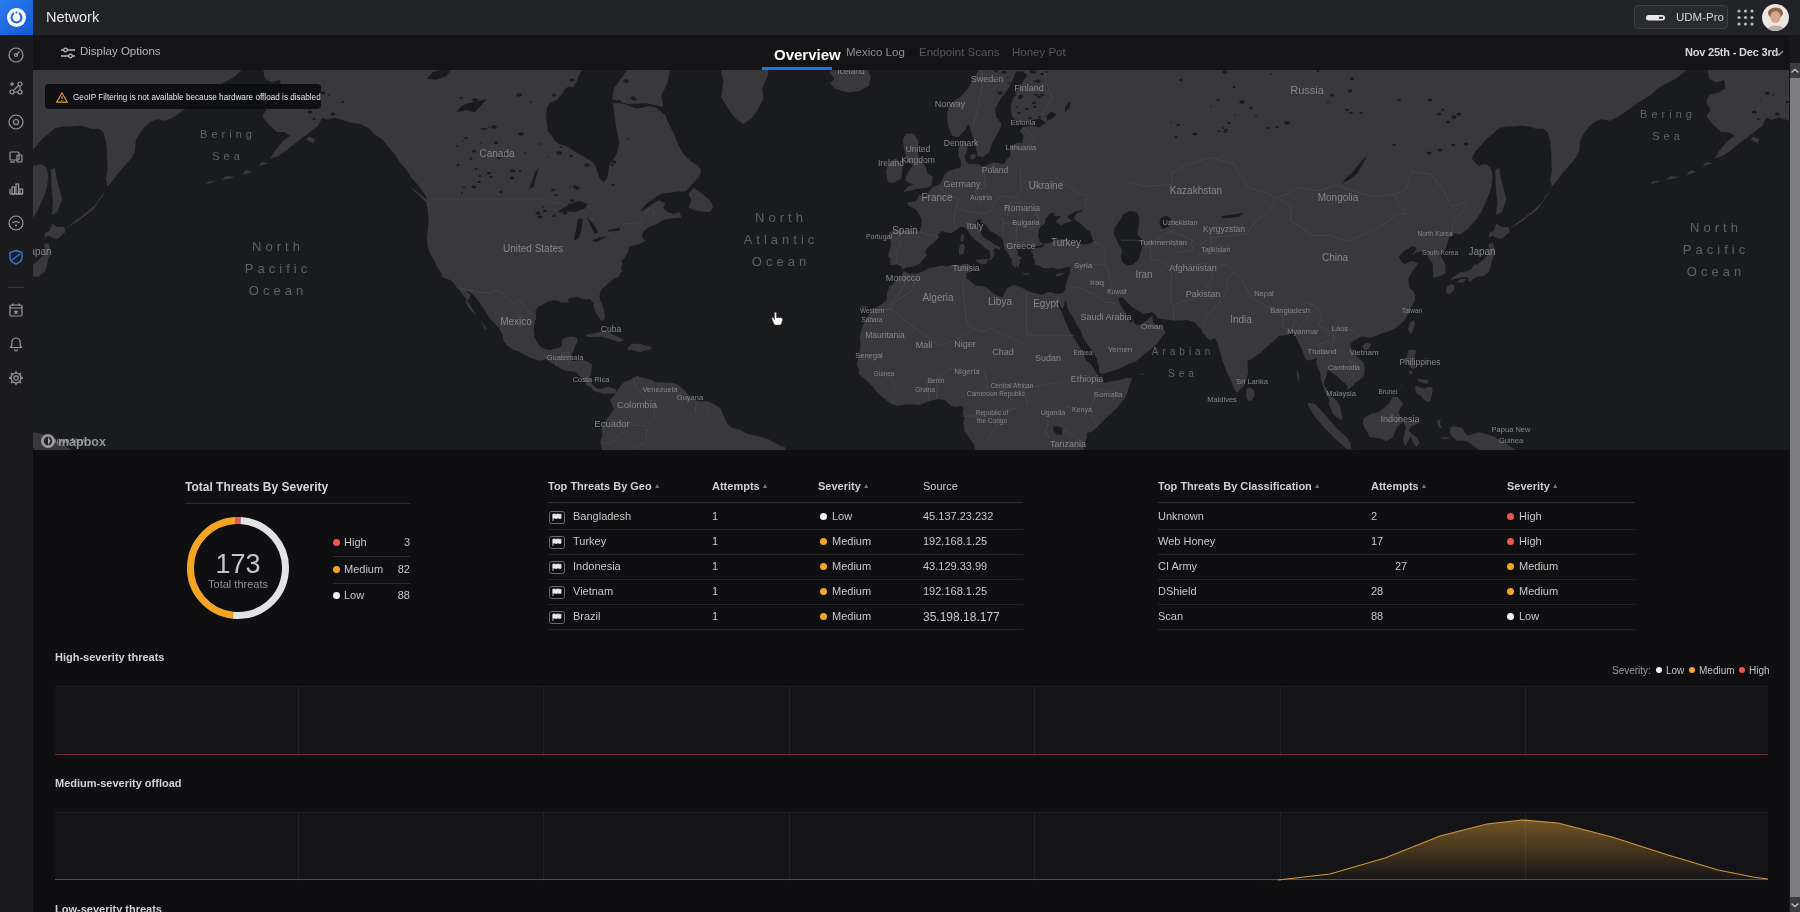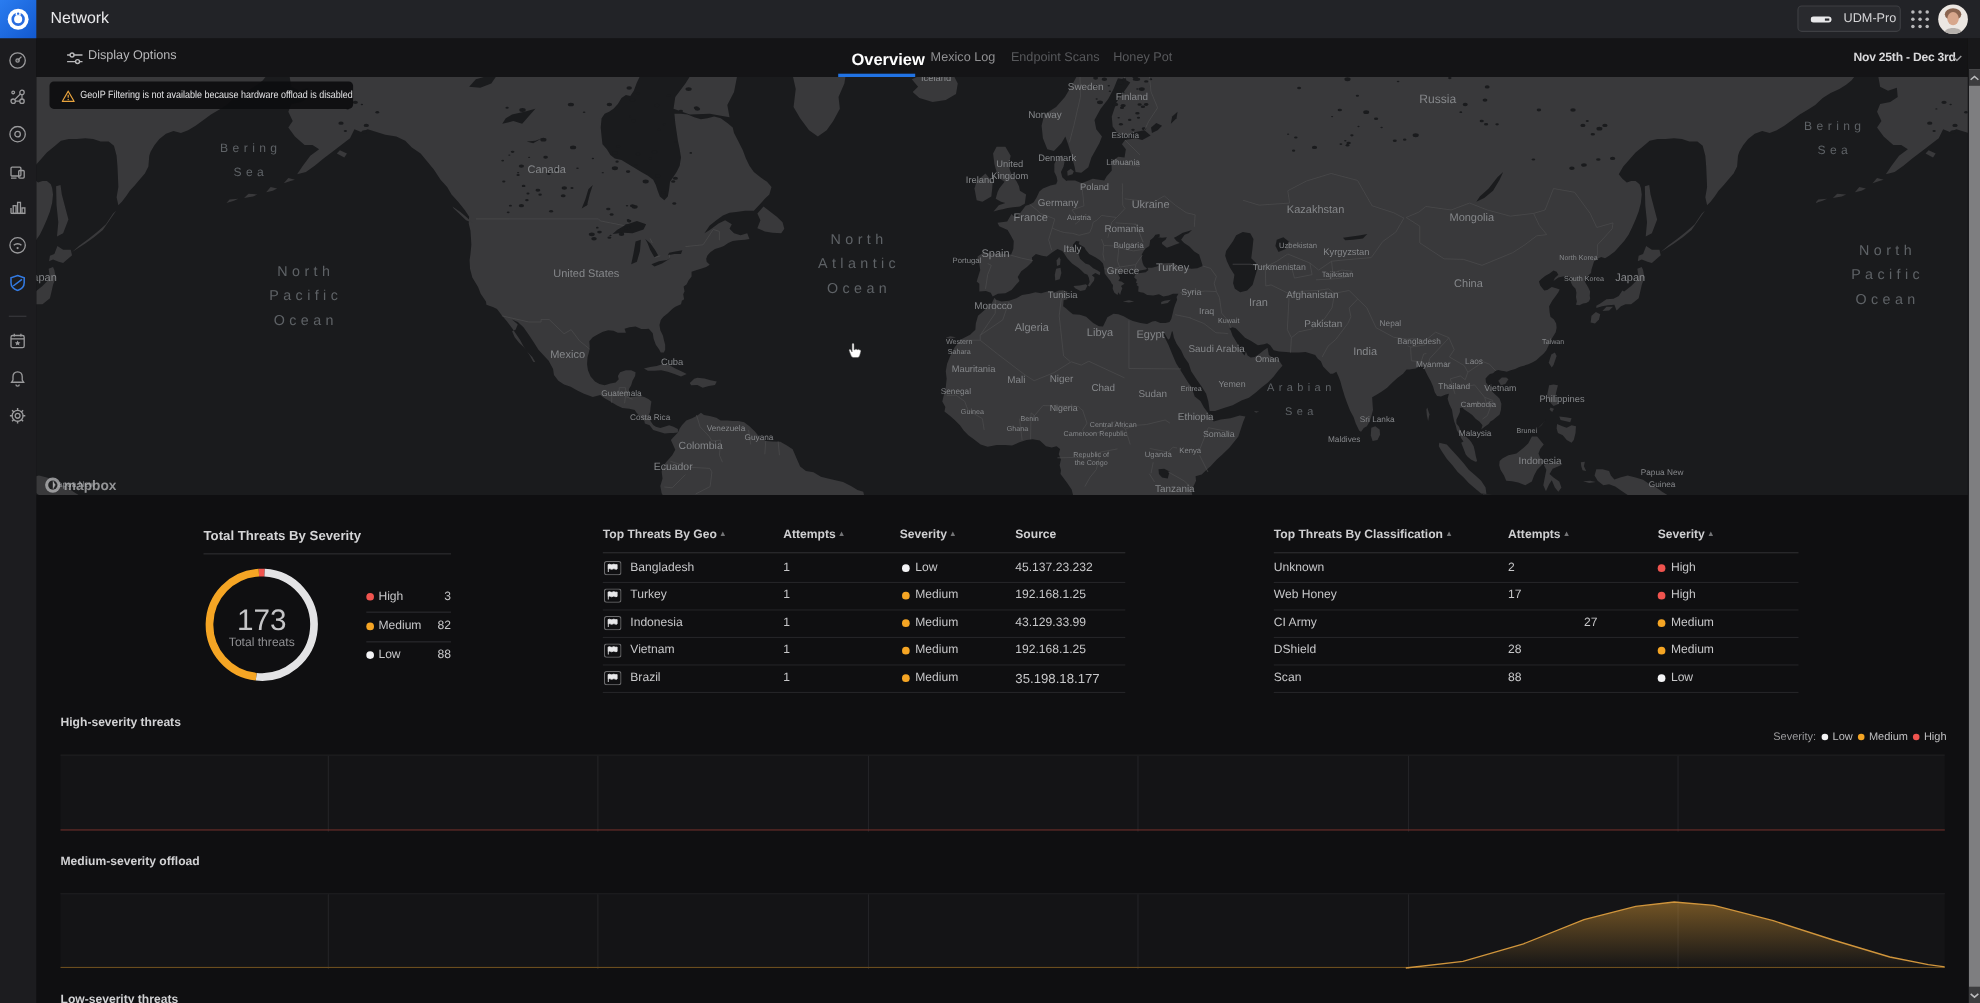--- a/index.html
+++ b/index.html
@@ -560,21 +560,21 @@
         <text x="748" y="196" font-size="13" fill="#5e6266" text-anchor="middle" letter-spacing="4">Ocean</text>
         <text x="1635" y="48" font-size="11" fill="#5e6266" text-anchor="middle" letter-spacing="4">Bering</text>
         <text x="1635" y="70" font-size="11" fill="#5e6266" text-anchor="middle" letter-spacing="4">Sea</text>
         <text x="1683" y="162" font-size="13" fill="#5e6266" text-anchor="middle" letter-spacing="4">North</text>
         <text x="1683" y="184" font-size="13" fill="#5e6266" text-anchor="middle" letter-spacing="4">Pacific</text>
         <text x="1683" y="206" font-size="13" fill="#5e6266" text-anchor="middle" letter-spacing="4">Ocean</text>
         <text x="1150" y="285" font-size="10" fill="#5e6266" text-anchor="middle" letter-spacing="4">Arabian</text>
         <text x="1150" y="307" font-size="10" fill="#5e6266" text-anchor="middle" letter-spacing="4">Sea</text>
       </g>
 </svg>
-  <div style="position:absolute;left:12px;top:4px;width:276px;height:25px;background:rgba(13,13,15,0.93);border-radius:4px;white-space:nowrap">
+  <div style="position:absolute;left:12px;top:14px;width:276px;height:25px;background:rgba(13,13,15,0.93);border-radius:4px;white-space:nowrap">
     <svg width="12" height="11" viewBox="0 0 13 12" style="position:absolute;left:11px;top:8px">
         <path d="M6.5 1 L12.3 11 L0.7 11 Z" fill="none" stroke="#e8a33d" stroke-width="1.2"></path>
         <path d="M6.5 4.5 L6.5 7.5" stroke="#e8a33d" stroke-width="1.2"></path>
         <circle cx="6.5" cy="9.2" r="0.7" fill="#e8a33d"></circle>
       </svg>
     <div style="position:absolute;left:28px;top:7px;font-size:9.5px;color:#e6e6e8;transform:scaleX(0.86);transform-origin:left center">GeoIP Filtering is not available because hardware offload is disabled</div>
   </div>
   <div style="position:absolute;left:7px;top:363px;width:110px;height:16px;opacity:0.75">
     <svg width="110" height="16">
         <circle cx="8" cy="8" r="7" fill="#b9babc"></circle>
@@ -604,21 +604,21 @@
 <div style="position:absolute;left:344px;top:563px;font-size:11px;color:#c7c7c9">Medium</div>
 <div style="position:absolute;left:380px;top:563px;width:30px;text-align:right;font-size:11px;color:#c7c7c9">82</div>
 <div style="position:absolute;left:333px;top:592px;width:7px;height:7px;border-radius:50%;background:#f4f4f6"></div>
 <div style="position:absolute;left:344px;top:589px;font-size:11px;color:#c7c7c9">Low</div>
 <div style="position:absolute;left:380px;top:589px;width:30px;text-align:right;font-size:11px;color:#c7c7c9">88</div>
 <div style="position:absolute;left:333px;top:556px;width:77px;height:1px;background:#2c2c2f"></div>
 <div style="position:absolute;left:333px;top:583px;width:77px;height:1px;background:#2c2c2f"></div>
 <div style="position:absolute;left:548px;top:480px;font-size:11px;font-weight:bold;color:#cfcfd1">Top Threats By Geo<span style="color:#737476;font-size:7px;vertical-align:2px">&nbsp;▲</span></div>
 <div style="position:absolute;left:712px;top:480px;font-size:11px;font-weight:bold;color:#cfcfd1">Attempts<span style="color:#737476;font-size:7px;vertical-align:2px">&nbsp;▲</span></div>
 <div style="position:absolute;left:818px;top:480px;font-size:11px;font-weight:bold;color:#cfcfd1">Severity<span style="color:#737476;font-size:7px;vertical-align:2px">&nbsp;▲</span></div>
-<div style="position:absolute;left:923px;top:480px;font-size:11px;font-weight:bold;color:#cfcfd1">Source</div>
+<div style="position:absolute;left:923px;top:480px;font-size:11px;font-weight:normal;color:#cfcfd1">Source</div>
 <div style="position:absolute;left:548px;top:502px;width:475px;height:1px;background:#2e2e31"></div>
 <div style="position:absolute;left:549px;top:510px"><svg width="16" height="13" viewBox="0 0 16 13">
       <rect x="0.5" y="0.5" width="15" height="12" rx="2" fill="none" stroke="#6a6a6c"></rect>
       <path d="M4 3.2 L4 10 M4 3.2 C5.5 2.2 6.5 4.2 8 3.2 C9.5 2.2 10.5 4.2 12 3.2 L12 7.2 C10.5 8.2 9.5 6.2 8 7.2 C6.5 8.2 5.5 6.2 4 7.2 Z" fill="#e8e8ea" stroke="#e8e8ea" stroke-width="0.8"></path>
     </svg></div>
 <div style="position:absolute;left:573px;top:510px;font-size:11px;color:#c7c7c9">Bangladesh</div>
 <div style="position:absolute;left:712px;top:510px;font-size:11px;color:#c7c7c9">1</div>
 <div style="position:absolute;left:820px;top:513px;width:7px;height:7px;border-radius:50%;background:#f4f4f6"></div>
 <div style="position:absolute;left:832px;top:510px;font-size:11px;color:#c7c7c9">Low</div>
 <div style="position:absolute;left:923px;top:510px;font-size:11px;color:#c7c7c9">45.137.23.232</div>
@@ -671,21 +671,21 @@
 <div style="position:absolute;left:1371px;top:510px;font-size:11px;color:#c7c7c9">2</div>
 <div style="position:absolute;left:1507px;top:513px;width:7px;height:7px;border-radius:50%;background:#f0544f"></div>
 <div style="position:absolute;left:1519px;top:510px;font-size:11px;color:#c7c7c9">High</div>
 <div style="position:absolute;left:1158px;top:529px;width:477px;height:1px;background:#242427"></div>
 <div style="position:absolute;left:1158px;top:535px;font-size:11px;color:#c7c7c9">Web Honey</div>
 <div style="position:absolute;left:1371px;top:535px;font-size:11px;color:#c7c7c9">17</div>
 <div style="position:absolute;left:1507px;top:538px;width:7px;height:7px;border-radius:50%;background:#f0544f"></div>
 <div style="position:absolute;left:1519px;top:535px;font-size:11px;color:#c7c7c9">High</div>
 <div style="position:absolute;left:1158px;top:554px;width:477px;height:1px;background:#242427"></div>
 <div style="position:absolute;left:1158px;top:560px;font-size:11px;color:#c7c7c9">CI Army</div>
-<div style="position:absolute;left:1440px;top:560px;font-size:11px;color:#c7c7c9">27</div>
+<div style="position:absolute;left:1395px;top:560px;font-size:11px;color:#c7c7c9">27</div>
 <div style="position:absolute;left:1507px;top:563px;width:7px;height:7px;border-radius:50%;background:#f5a524"></div>
 <div style="position:absolute;left:1519px;top:560px;font-size:11px;color:#c7c7c9">Medium</div>
 <div style="position:absolute;left:1158px;top:579px;width:477px;height:1px;background:#242427"></div>
 <div style="position:absolute;left:1158px;top:585px;font-size:11px;color:#c7c7c9">DShield</div>
 <div style="position:absolute;left:1371px;top:585px;font-size:11px;color:#c7c7c9">28</div>
 <div style="position:absolute;left:1507px;top:588px;width:7px;height:7px;border-radius:50%;background:#f5a524"></div>
 <div style="position:absolute;left:1519px;top:585px;font-size:11px;color:#c7c7c9">Medium</div>
 <div style="position:absolute;left:1158px;top:604px;width:477px;height:1px;background:#242427"></div>
 <div style="position:absolute;left:1158px;top:610px;font-size:11px;color:#c7c7c9">Scan</div>
 <div style="position:absolute;left:1371px;top:610px;font-size:11px;color:#c7c7c9">88</div>

